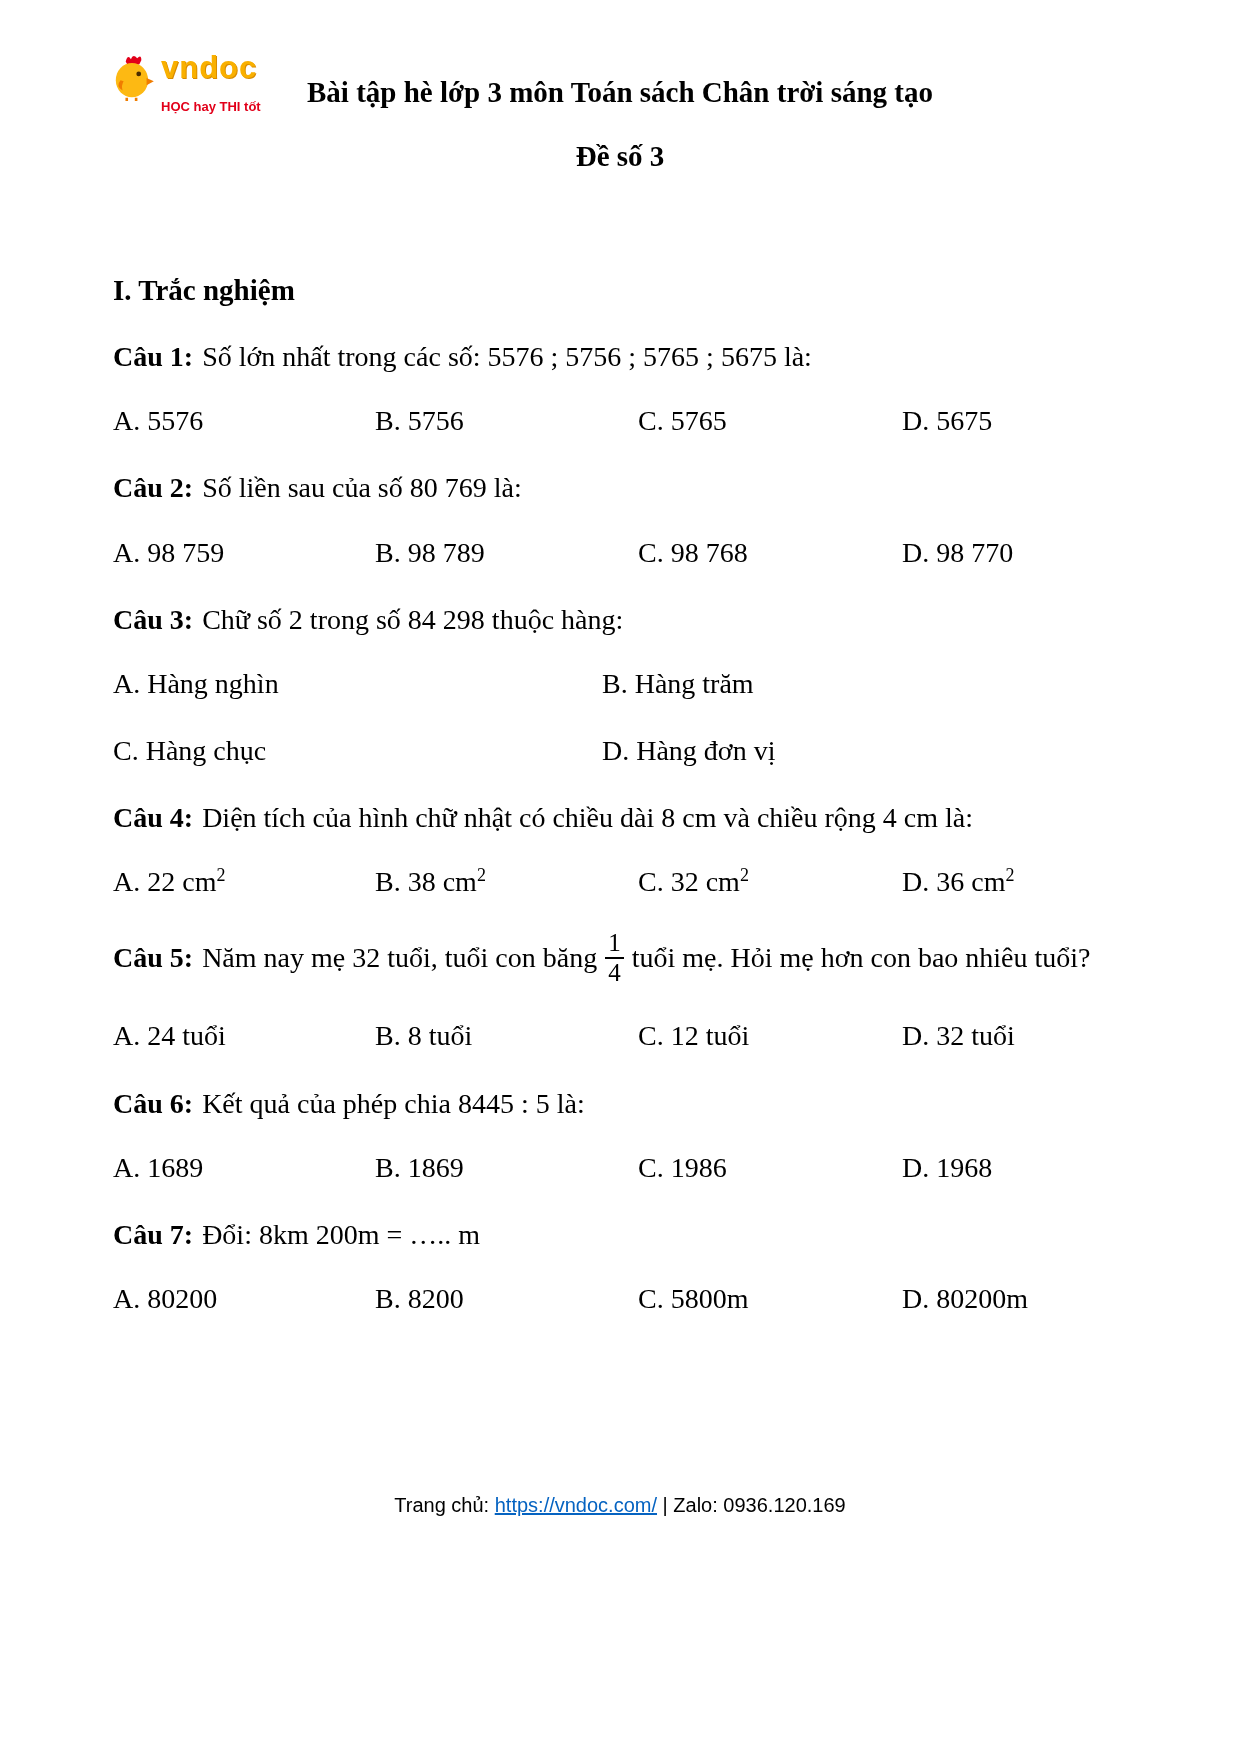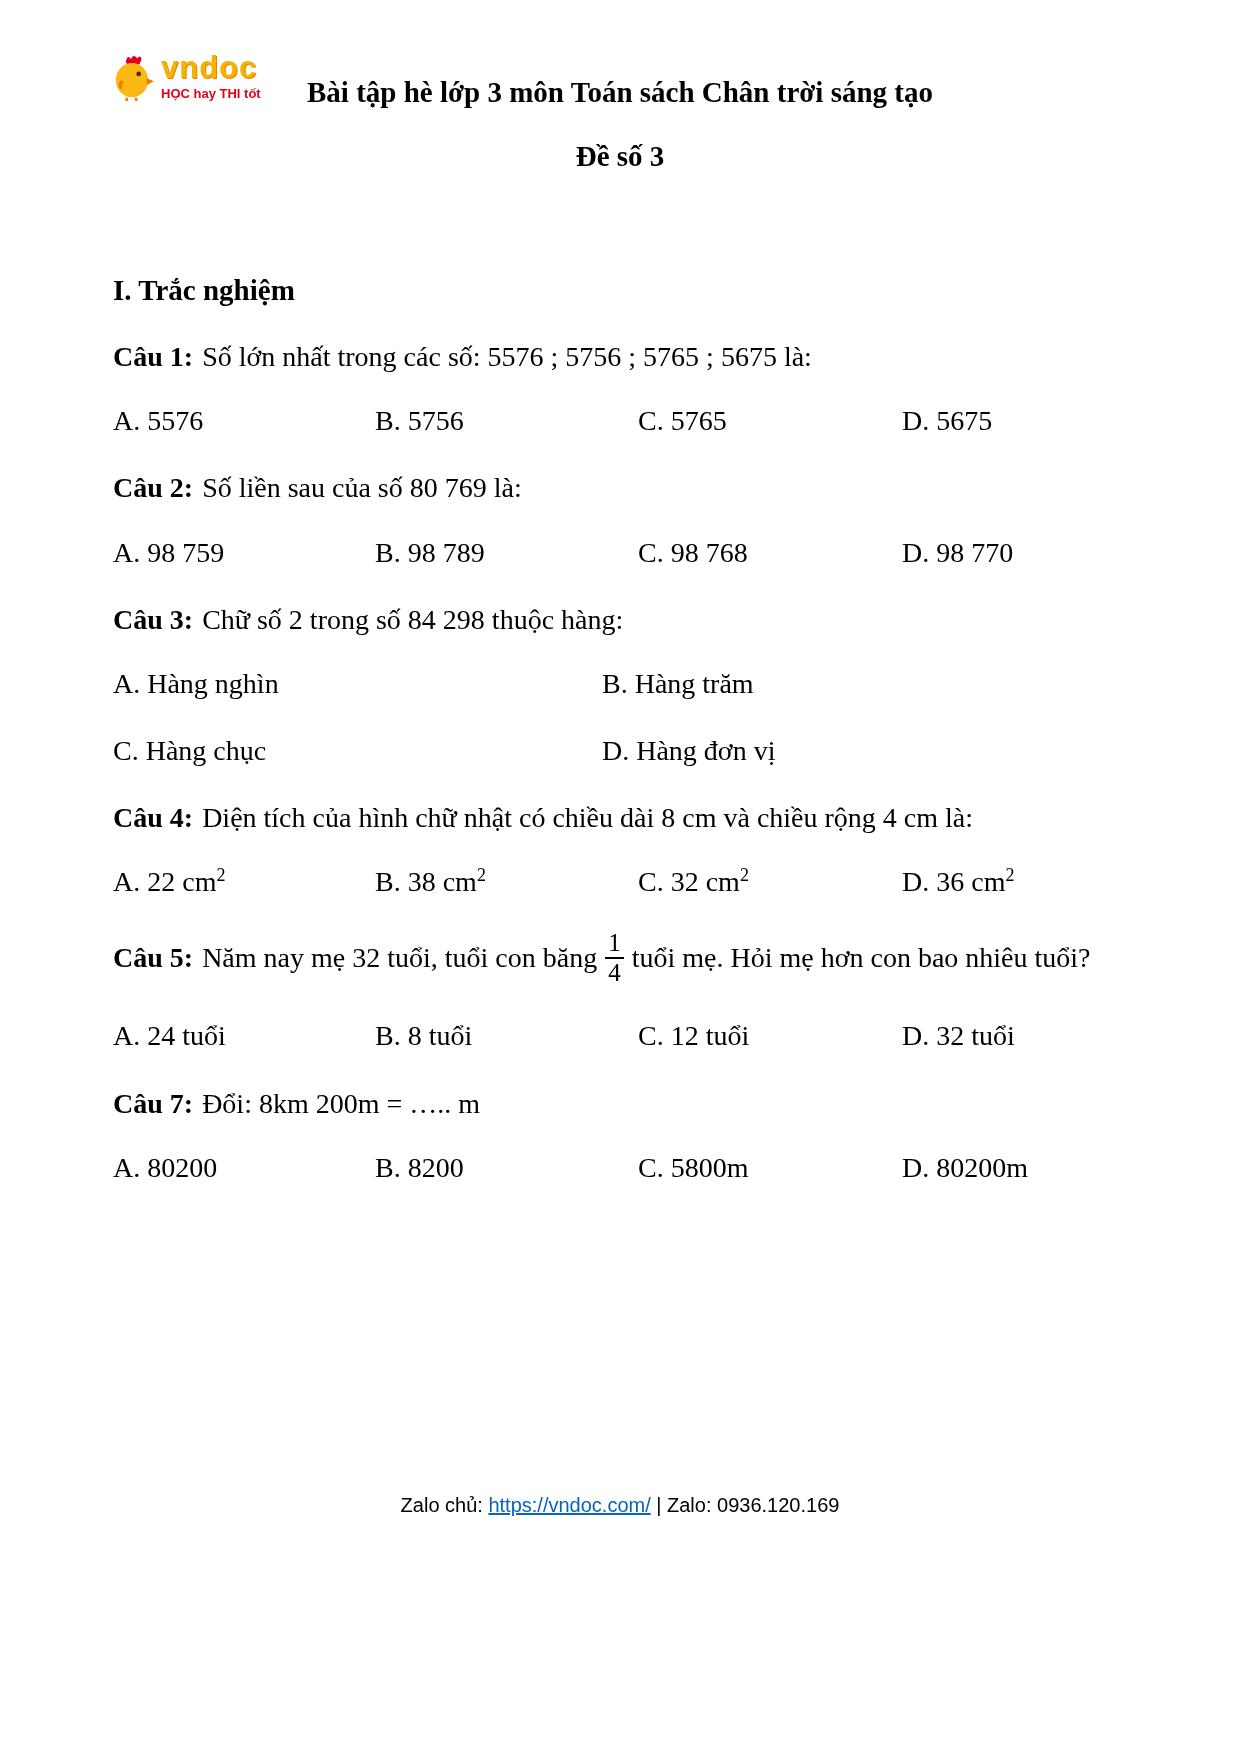--- a/index.html
+++ b/index.html
@@ -13,21 +13,21 @@
   .page { position: relative; width: 1240px; height: 1755px; overflow: hidden; background: #fff; }
 
   
   .logo { position: absolute; top: 52px; left: 112px; display: flex; align-items: flex-start; gap: 7px; font-family: "Liberation Sans", sans-serif; }
   .logo .chick { display: block; }
   .logo .brand {
     font-size: 31px; font-weight: bold; line-height: 1; letter-spacing: 1px;
     color: var(--brand-gold, #F9B000);
     text-shadow: 1px 1px 0 #d98b00;
   }
-  .logo .tagline { font-size: 13px; font-weight: bold; margin-top: 3px; color: var(--brand-red, #E2001A); }
+  .logo .tagline { font-size: 13px; font-weight: bold; margin-top: 16px; color: var(--brand-red, #E2001A); }
 
   
   .title { padding-top: 76px; text-align: center; font-weight: bold; font-size: 29px; line-height: 1.15; }
   .subtitle { margin-top: 31px; text-align: center; font-weight: bold; font-size: 29px; line-height: 1.15; font-family: Liberation Serif, serif; }
 
   .content { padding: 0 113px; }
   .section-title { margin-top: 100px; font-weight: bold; font-size: 29px; line-height: 1.15; }
 
   
   .q-line { margin-top: 33px; font-size: 28px; line-height: 1.22; }
@@ -127,28 +127,37 @@
             <span class="den">4</span>
           </span><span>tuổi mẹ. Hỏi mẹ hơn con bao nhiêu tuổi?</span></p>
       <div class="opts cols4">
         <span class="opt">A. 24 tuổi</span>
         <span class="opt">B. 8 tuổi</span>
         <span class="opt">C. 12 tuổi</span>
         <span class="opt">D. 32 tuổi</span>
       </div>
     </div>
 
+    <div>
+      <p class="q-line"><span class="q-label">Câu 6:</span><span>Kết quả của phép chia 8445 : 5 là:</span></p>
+      <div class="opts cols4">
+        <span class="opt">A. 1689</span>
+        <span class="opt">B. 1869</span>
+        <span class="opt">C. 1986</span>
+        <span class="opt">D. 1968</span>
+      </div>
+    </div>
 
     <div>
       <p class="q-line"><span class="q-label">Câu 7:</span><span>Đổi: 8km 200m = ….. m</span></p>
       <div class="opts cols4">
         <span class="opt">A. 80200</span>
         <span class="opt">B. 8200</span>
         <span class="opt">C. 5800m</span>
         <span class="opt">D. 80200m</span>
       </div>
     </div>
 
   </div>
 
-  <div class="footer"><span>Zalo chủ: </span><a href="#">https://vndoc.com/</a><span> | Zalo: 0936.120.169</span></div>
+  <div class="footer"><span>Trang chủ: </span><a href="#">https://vndoc.com/</a><span> | Zalo: 0936.120.169</span></div>
 
 </div>
 
 </body></html>

